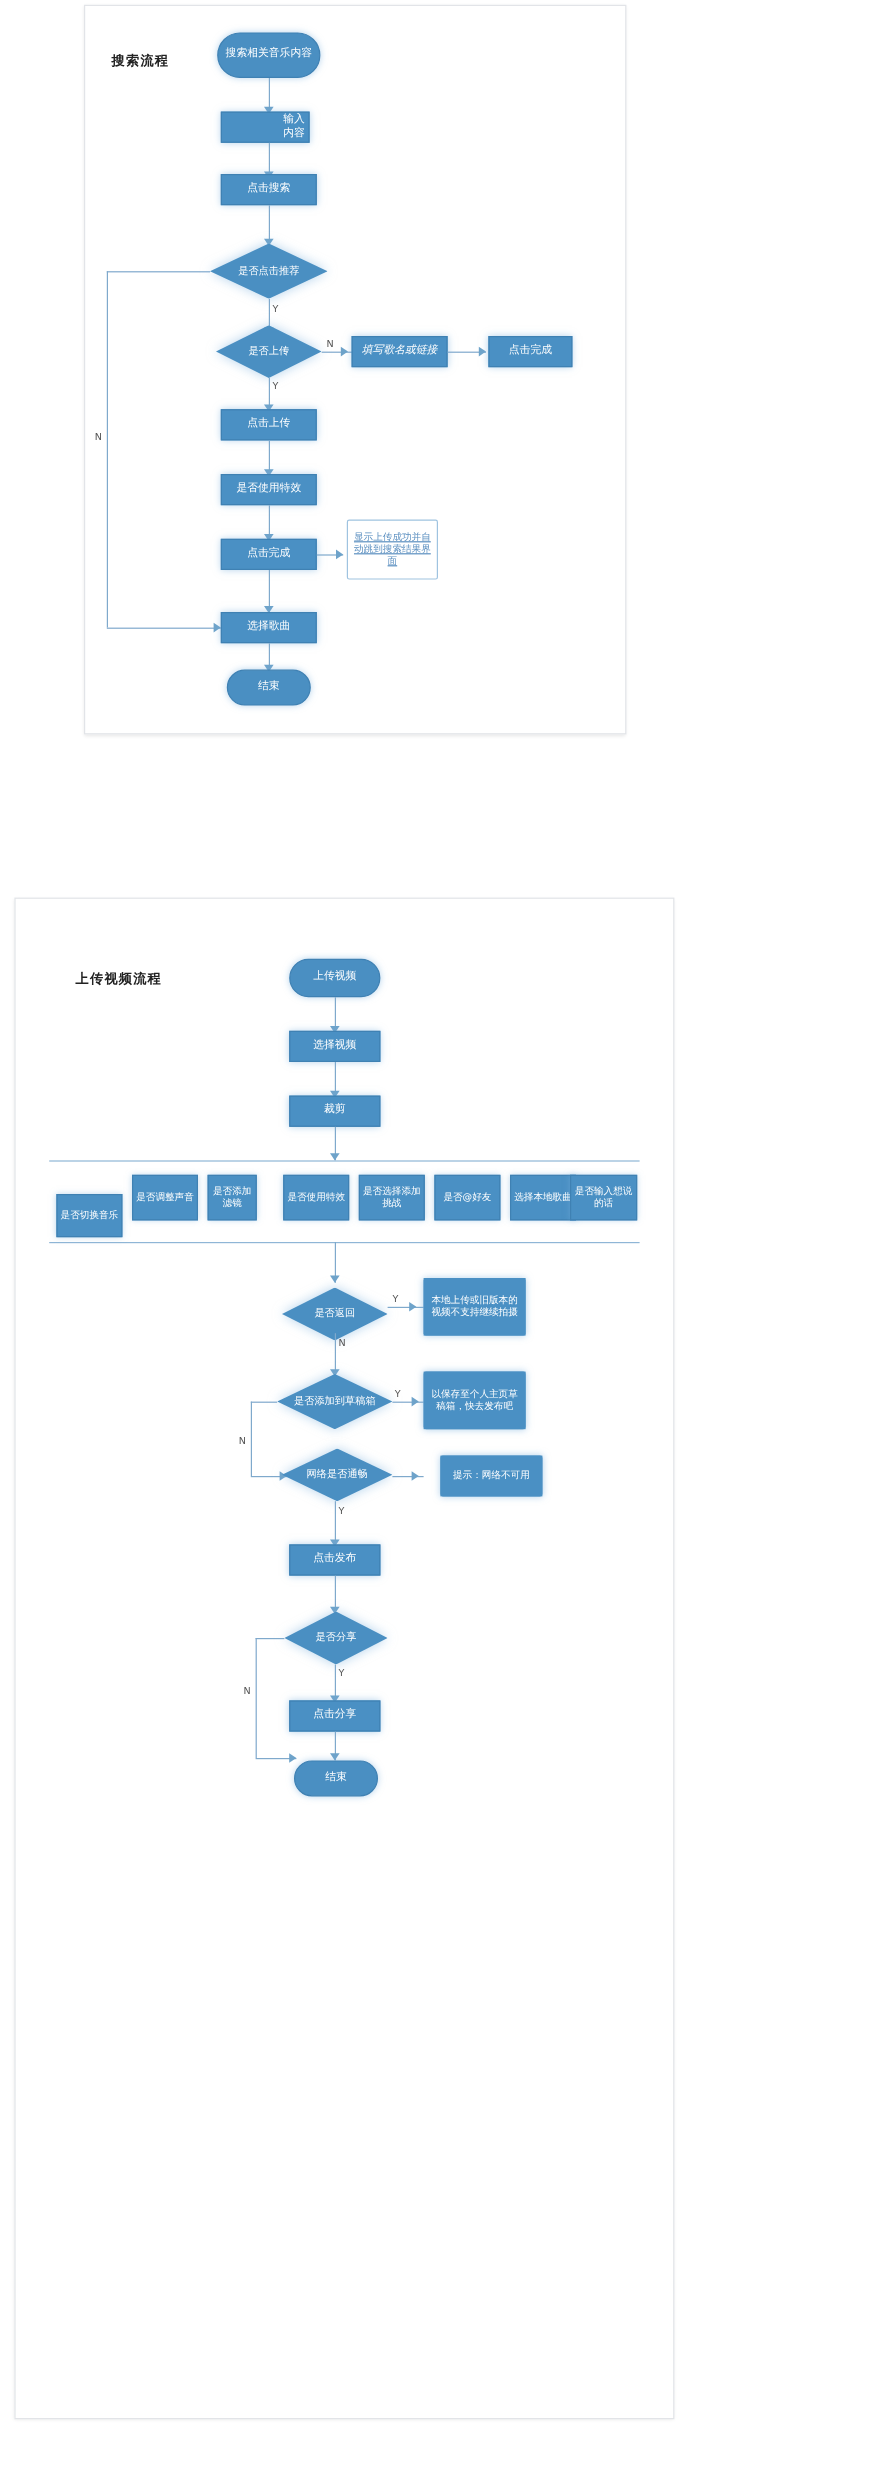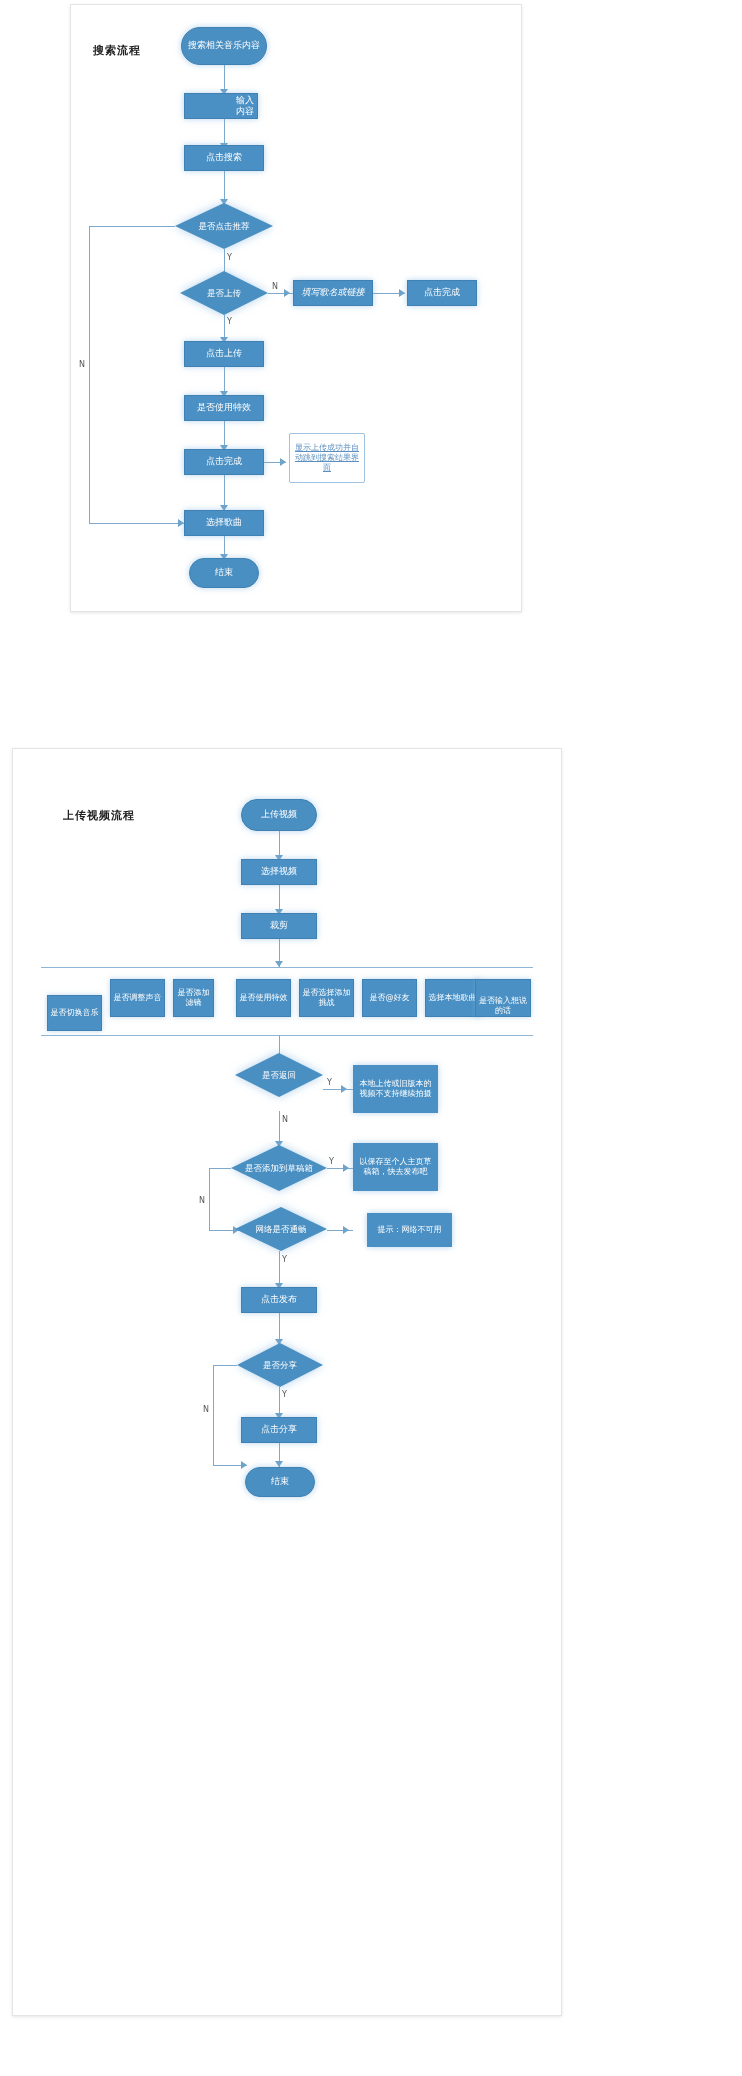--- a/index.html
+++ b/index.html
@@ -247,28 +247,28 @@
     </div>
     <div class="optbox" style="left:286px;top:230px;width:55px;height:38px;">
       <span>是否选择添加挑战</span>
     </div>
     <div class="optbox" style="left:349px;top:230px;width:55px;height:38px;">
       <span>是否@好友</span>
     </div>
     <div class="optbox" style="left:412px;top:230px;width:55px;height:38px;">
       <span>选择本地歌曲</span>
     </div>
-    <div class="optbox" style="left:462px;top:230px;width:56px;height:38px;align-items:flex-end;">
+    <div class="optbox" style="left:462px;top:230px;width:56px;height:38px;">
       <span>是否输入想说的话</span>
     </div>
 
     <div class="ln lnv" style="left:266px;top:286px;height:34px;"></div>
     <div class="arrow" style="left:262px;top:314px;"></div>
 
-    <div class="node dec" style="left:222px;top:304px;width:88px;height:44px;">
+    <div class="node dec" style="left:222px;top:324px;width:88px;height:44px;">
       <div class="dshape"></div>
       <div class="dtext">是否返回</div>
     </div>
 
     <div class="ln lnh" style="left:310px;top:340px;width:30px;"></div>
     <div class="lbl" style="left:314px;top:329px;">Y</div>
     <div class="arrow-r" style="left:328px;top:336px;"></div>
 
     <div class="node note" style="left:340px;top:316px;width:85px;height:48px;border-radius:2px;">
       <div class="note-wave"></div>

